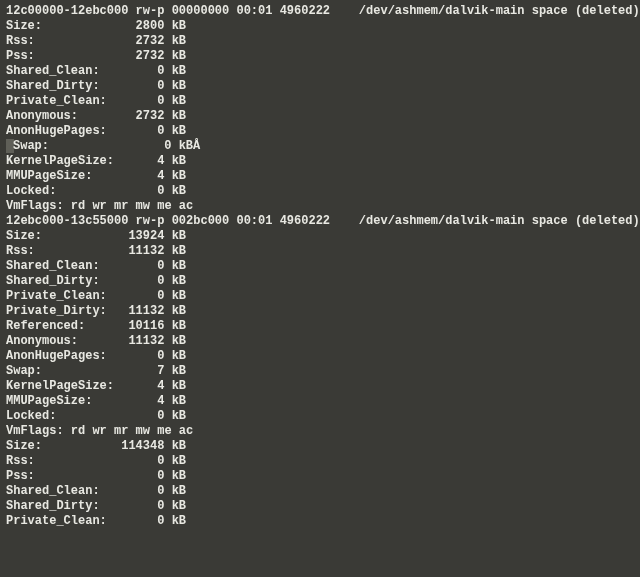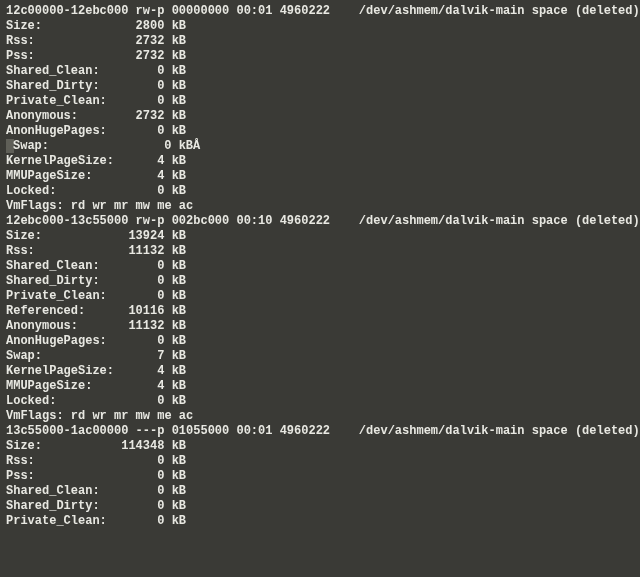--- a/index.html
+++ b/index.html
@@ -36,34 +36,34 @@
     <div class="line">Shared_Clean:        0 kB</div>
     <div class="line">Shared_Dirty:        0 kB</div>
     <div class="line">Private_Clean:       0 kB</div>
     <div class="line">Anonymous:        2732 kB</div>
     <div class="line">AnonHugePages:       0 kB</div>
     <div class="line"><span class="swap-hl"></span><span>Swap:                0 kBÅ</span></div>
     <div class="line">KernelPageSize:      4 kB</div>
     <div class="line">MMUPageSize:         4 kB</div>
     <div class="line">Locked:              0 kB</div>
     <div class="line">VmFlags: rd wr mr mw me ac</div>
-    <div class="line">12ebc000-13c55000 rw-p 002bc000 00:10 4960222    /dev/ashmem/dalvik-main space (deleted)</div>
+    <div class="line">12ebc000-13c55000 rw-p 002bc000 00:01 4960222    /dev/ashmem/dalvik-main space (deleted)</div>
     <div class="line">Size:            13924 kB</div>
     <div class="line">Rss:             11132 kB</div>
     <div class="line">Shared_Clean:        0 kB</div>
     <div class="line">Shared_Dirty:        0 kB</div>
     <div class="line">Private_Clean:       0 kB</div>
+    <div class="line">Private_Dirty:   11132 kB</div>
     <div class="line">Referenced:      10116 kB</div>
     <div class="line">Anonymous:       11132 kB</div>
     <div class="line">AnonHugePages:       0 kB</div>
     <div class="line">Swap:                7 kB</div>
     <div class="line">KernelPageSize:      4 kB</div>
     <div class="line">MMUPageSize:         4 kB</div>
     <div class="line">Locked:              0 kB</div>
     <div class="line">VmFlags: rd wr mr mw me ac</div>
-    <div class="line">13c55000-1ac00000 ---p 01055000 00:01 4960222    /dev/ashmem/dalvik-main space (deleted)</div>
     <div class="line">Size:           114348 kB</div>
     <div class="line">Rss:                 0 kB</div>
     <div class="line">Pss:                 0 kB</div>
     <div class="line">Shared_Clean:        0 kB</div>
     <div class="line">Shared_Dirty:        0 kB</div>
     <div class="line">Private_Clean:       0 kB</div>
   </div>
 
 </body></html>

